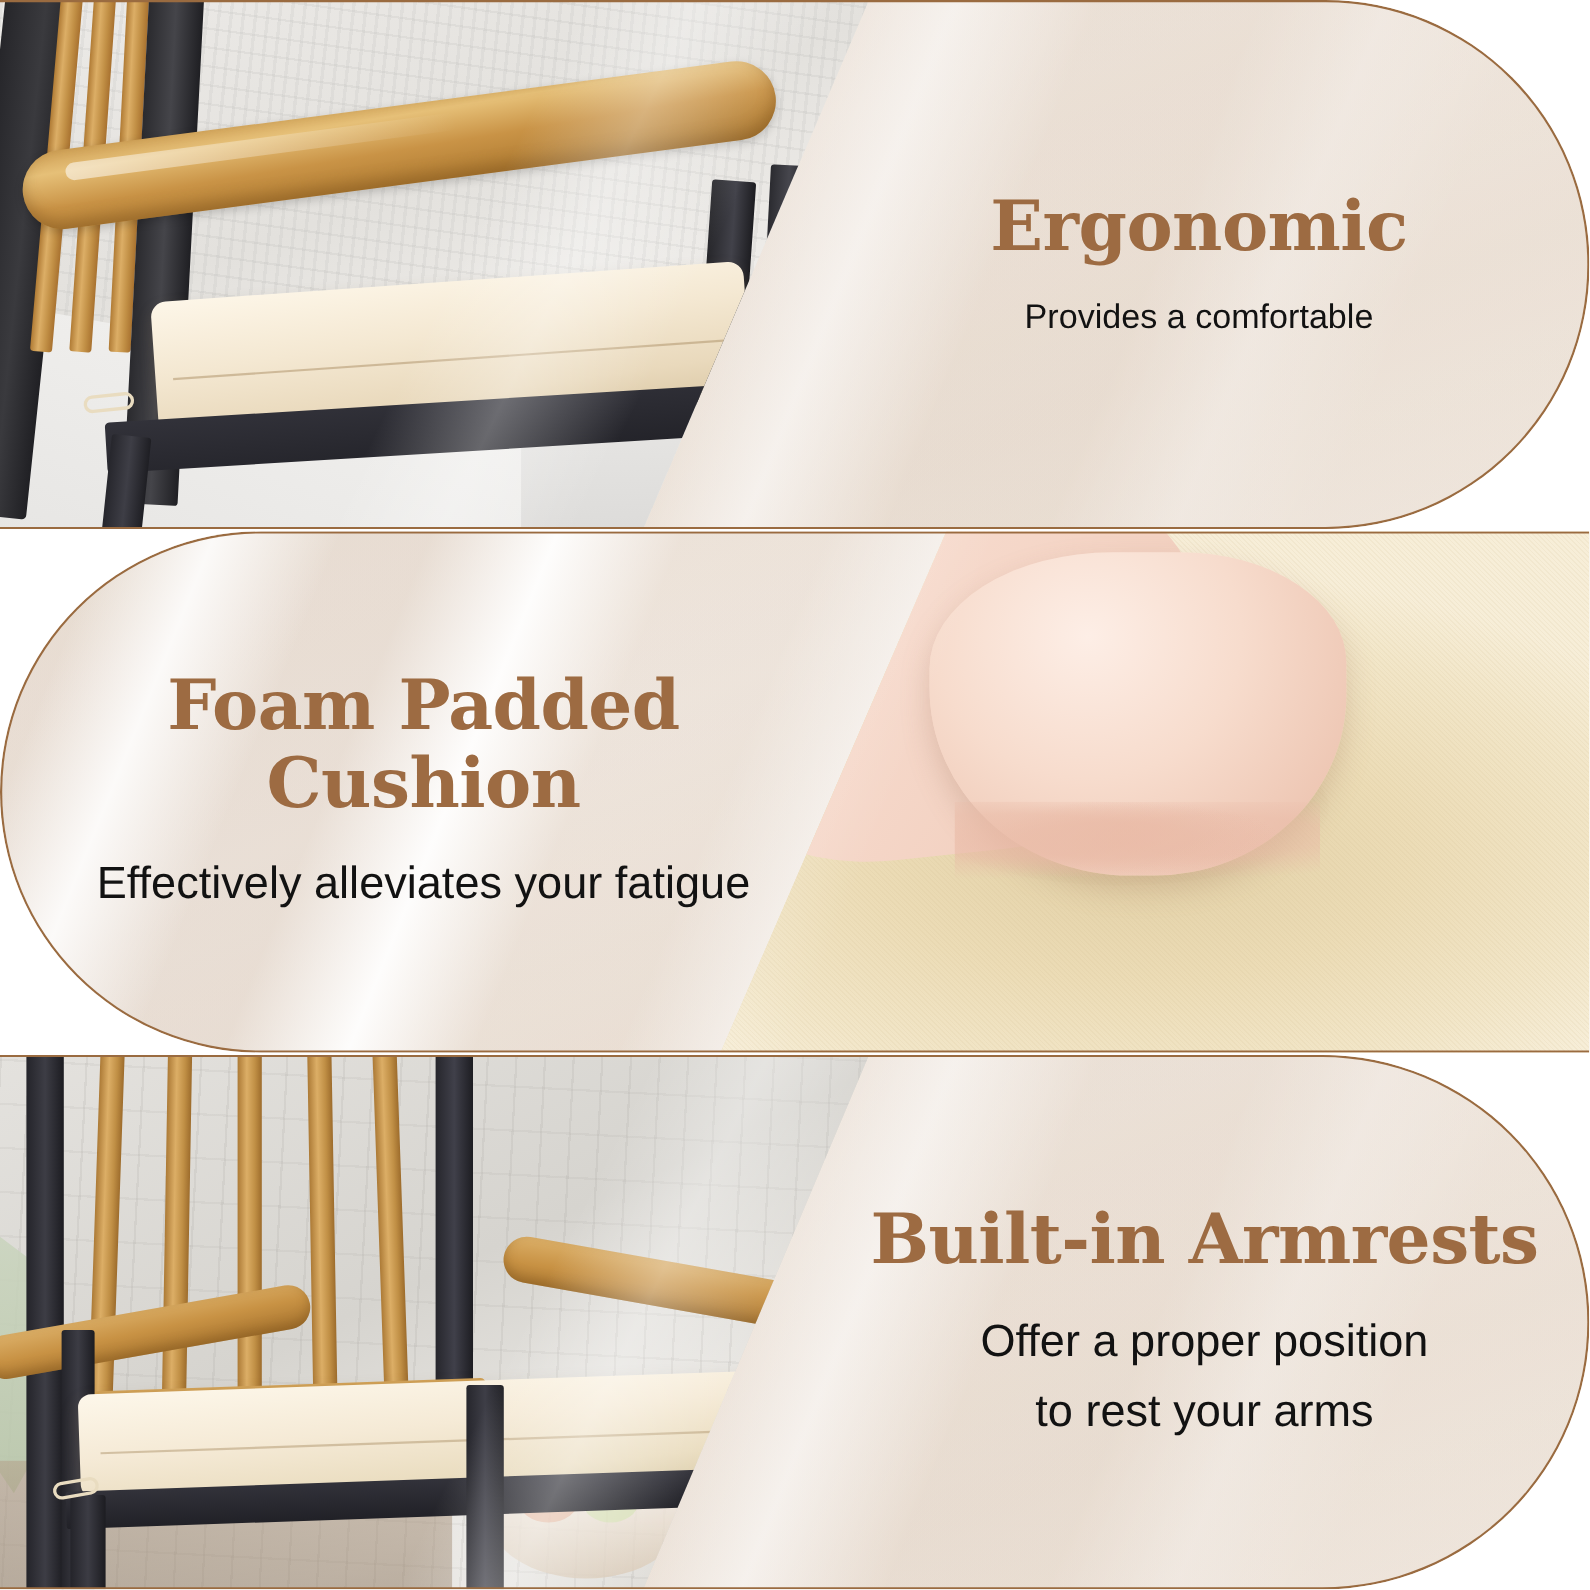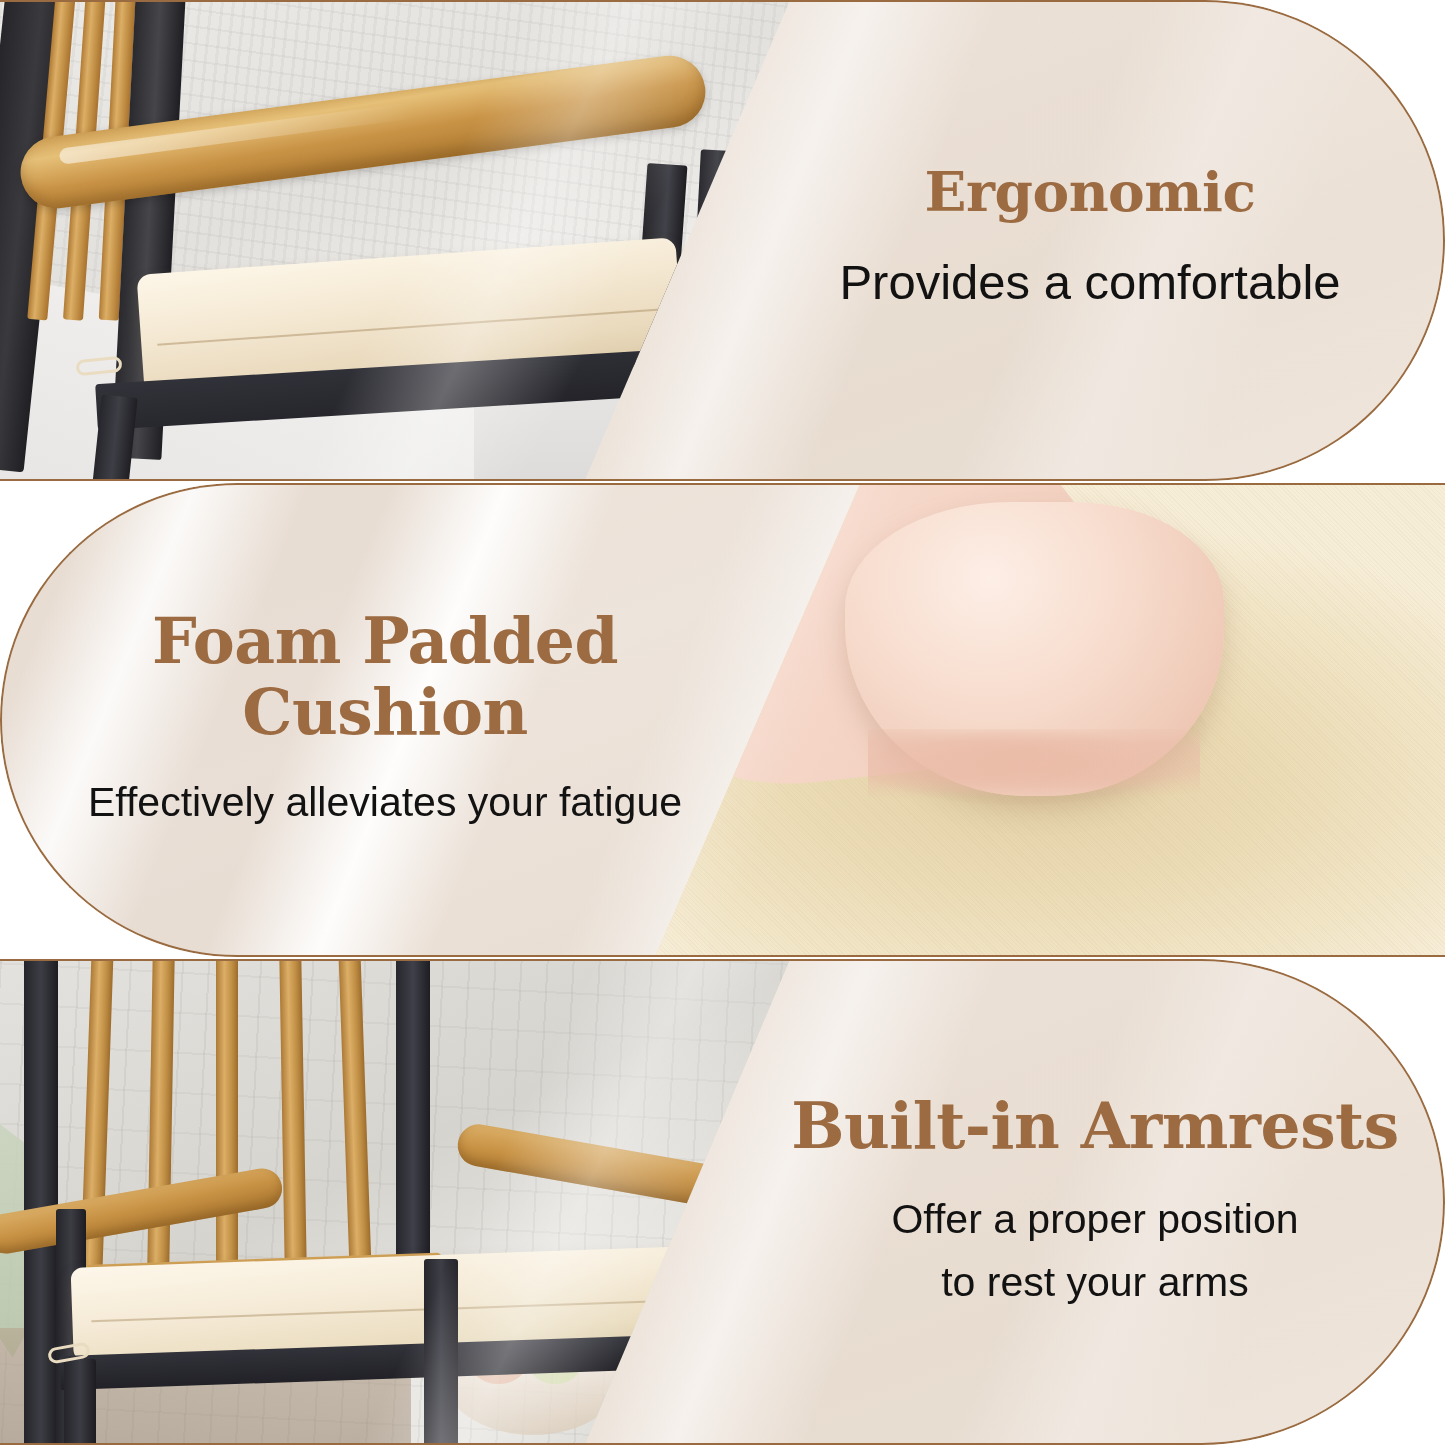--- a/index.html
+++ b/index.html
@@ -325,22 +325,22 @@
     letter-spacing:-.5px;
   }
   .subtitle {
     color:#121212;
     font-family:"Liberation Sans", sans-serif;
     font-weight:400;
   }
 
   
   .t1 { right:0; width:710px; padding:0 40px; }
-  .t1 .heading  { font-size:55px; line-height:1.13; margin-bottom:22px; }
-  .t1 .subtitle { font-size:49px; line-height:1.52; }
+  .t1 .heading  { font-size:63px; line-height:1.13; margin-bottom:22px; }
+  .t1 .subtitle { font-size:31px; line-height:1.52; }
 
   
   .t2 { left:0; width:770px; padding:0 46px; }
   .t2 .heading  { font-size:63px; line-height:1.13; margin-bottom:24px; }
   .t2 .subtitle { font-size:41px; line-height:1.5; }
 
   
   .t3 { right:0; width:700px; padding:0 34px; }
   .t3 .heading  { font-size:63px; line-height:1.13; margin-bottom:26px; }
   .t3 .subtitle { font-size:41px; line-height:1.52; }

